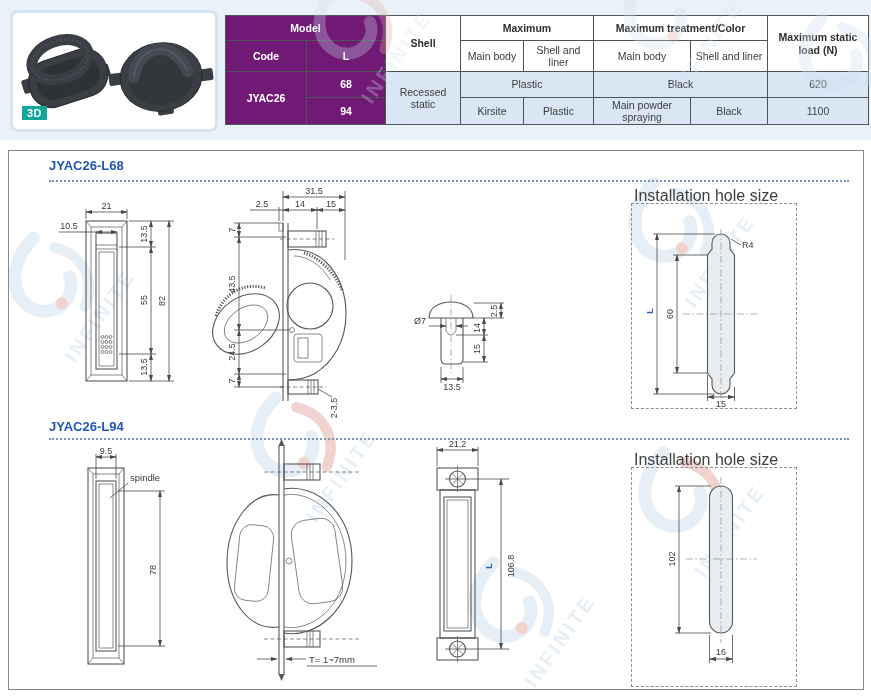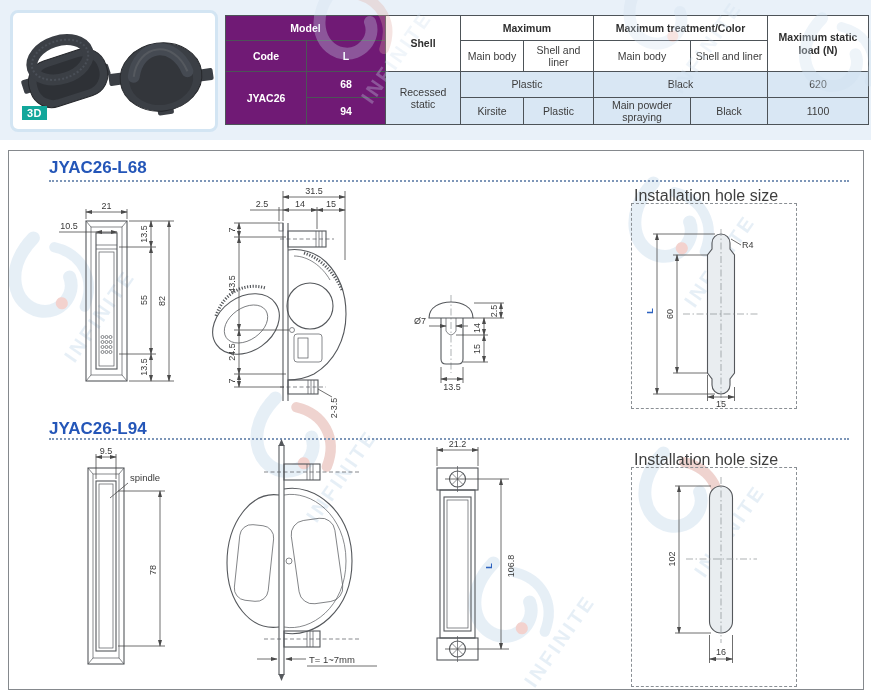--- a/index.html
+++ b/index.html
@@ -19,21 +19,21 @@
   table.spec td{border:1px solid #4d5358;text-align:center;vertical-align:middle;padding:1px 2px;
                 overflow:hidden;}
   td.blue{background:#701a75;color:#fff;border-color:#fff;font-weight:bold;}
   td.white{background:#fff;}
   td.light{background:#d9e7f4;}
   td.hd{font-weight:bold;color:#2f2f2f;}
 
   
   .panel{position:absolute;left:8px;top:150px;width:856px;height:540px;box-sizing:border-box;
          border:1.5px solid #85898d;background:#fff;overflow:hidden;}
-  .sec-title{position:absolute;font-size:17px;font-weight:bold;color:#2456b8;z-index:2;}
+  .sec-title{position:absolute;font-size:13px;font-weight:bold;color:#2456b8;z-index:2;}
   .dotline{position:absolute;border-top:2px dotted #7d96b8;height:0;z-index:2;}
   .hole-title{position:absolute;font-size:16px;color:#3f3f3f;z-index:2;}
   .hole-box{position:absolute;border:1px dashed #8a8f94;box-sizing:border-box;z-index:1;}
   .drw{position:absolute;z-index:2;}
 
   
   .ol{stroke:#55585c;stroke-width:1.1;fill:none;}
   .ol2{stroke:#55585c;stroke-width:0.7;fill:none;}
   .dl{stroke:#4a4a4a;stroke-width:0.8;fill:none;}
   .cl{stroke:#8a8f94;stroke-width:0.7;fill:none;stroke-dasharray:7 2.5 1.5 2.5;}

